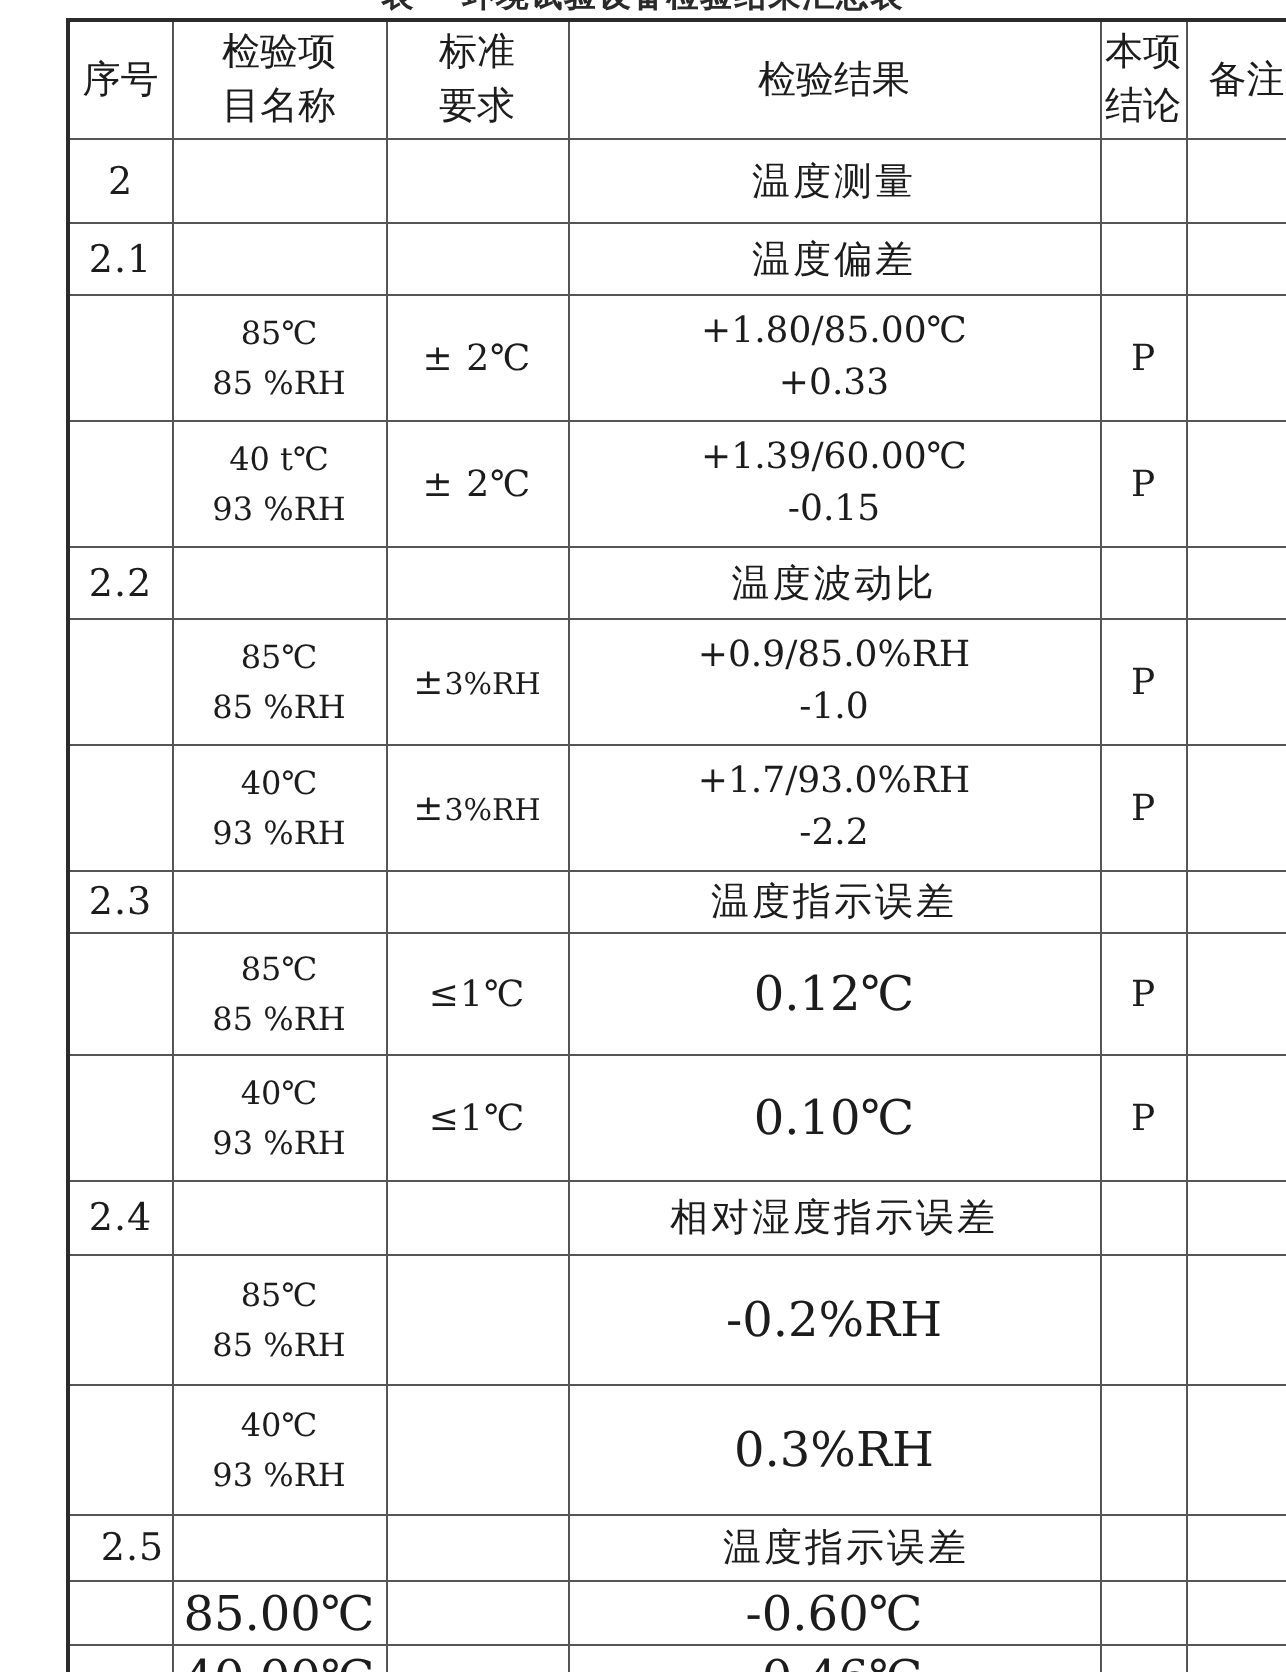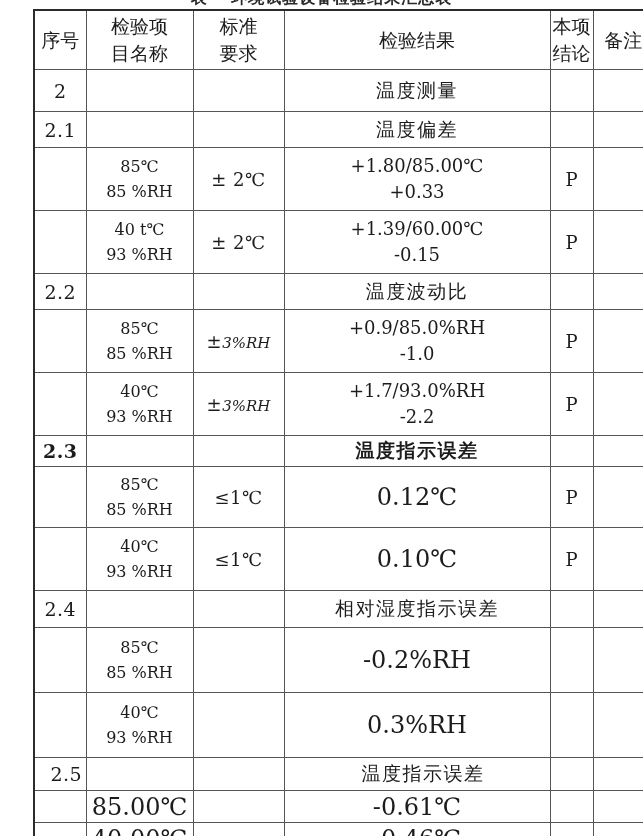--- a/index.html
+++ b/index.html
@@ -77,21 +77,21 @@
     display: block;
     line-height: 27px;
   }
 
   
   tr.section td {
     height: 41px;
     font-size: 19px;
   }
   tr.section.short td { height: 35px; }
-  tr.section.s23 td { height: 30px; font-weight: bold; }
+  tr.section.s23 td { height: 30px; }
   tr.section.s24 td { height: 36px; }
   tr.section.s25 td { height: 32px; padding-left: 12px; }
 
   .seq {
     font-size: 19px;
     letter-spacing: 0.5px;
   }
   .section-name {
     font-size: 19px;
     letter-spacing: 1.5px;
@@ -117,21 +117,20 @@
     font-size: 18px;
     line-height: 26px;
   }
   .req {
     font-size: 18px;
     letter-spacing: 0.5px;
   }
   .req .small {
     font-size: 15px;
     letter-spacing: 0;
-    font-style: italic;
   }
   .verdict {
     font-size: 18px;
   }
 </style>
 </head>
 <body>
 
 <div class="page-title">表一  环境试验设备检验结果汇总表</div>
 
@@ -330,21 +329,21 @@
         <td></td>
         <td class="section-name">温度指示误差</td>
         <td></td>
         <td></td>
       </tr>
 
       <tr class="data thin">
         <td class="seq"></td>
         <td class="one-line">85.00℃</td>
         <td class="req"></td>
-        <td class="one-line">-0.61℃</td>
+        <td class="one-line">-0.60℃</td>
         <td class="verdict"></td>
         <td></td>
       </tr>
 
       <tr class="data thin">
         <td class="seq"></td>
         <td class="one-line">40.00℃</td>
         <td class="req"></td>
         <td class="one-line">-0.46℃</td>
         <td class="verdict"></td>

